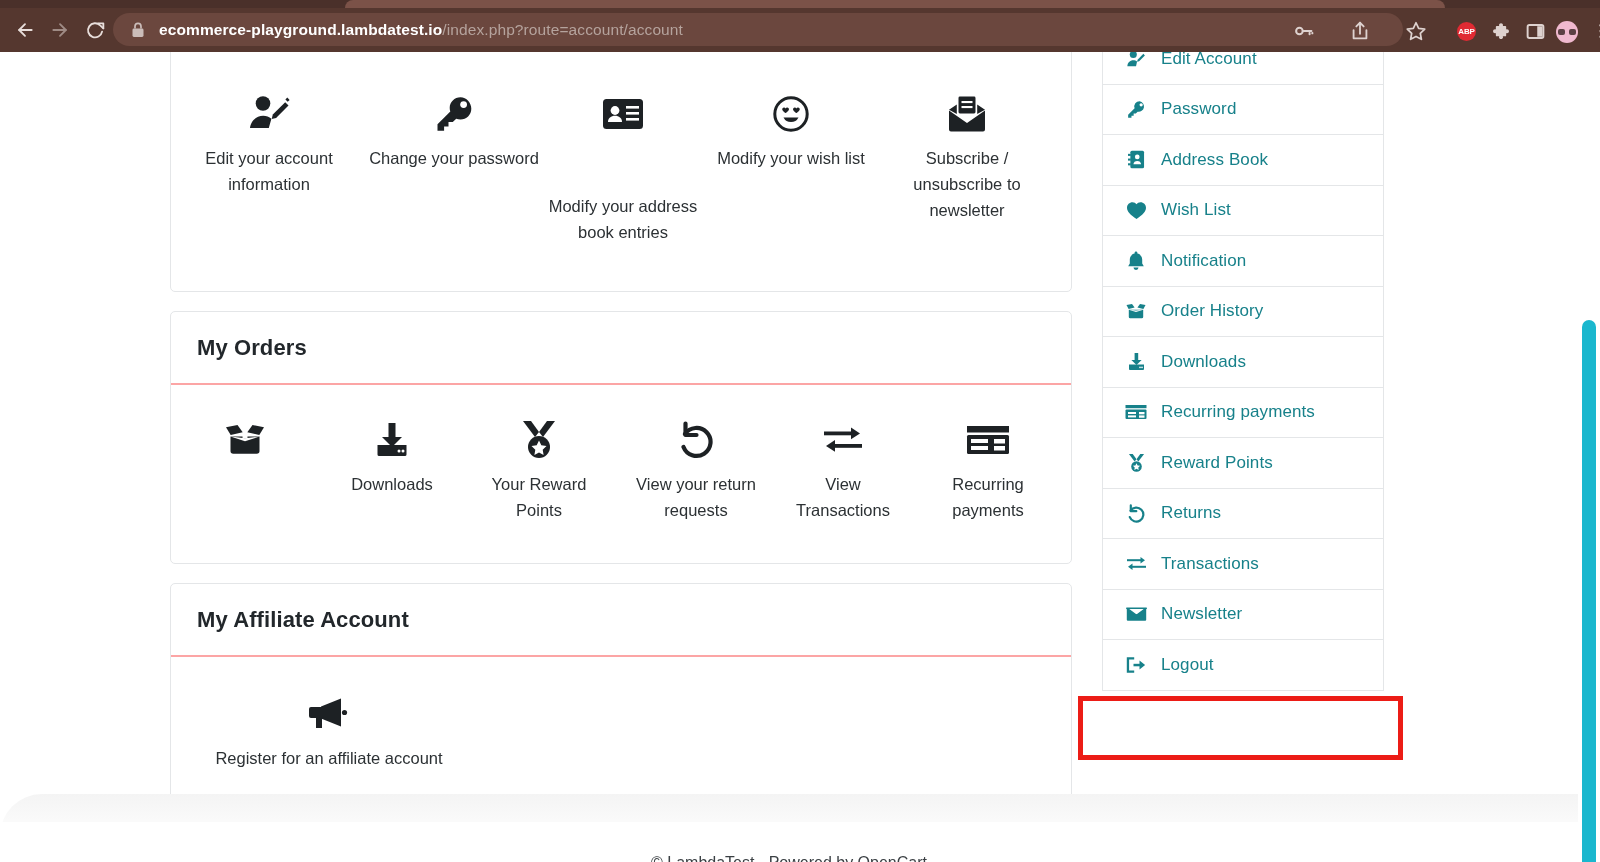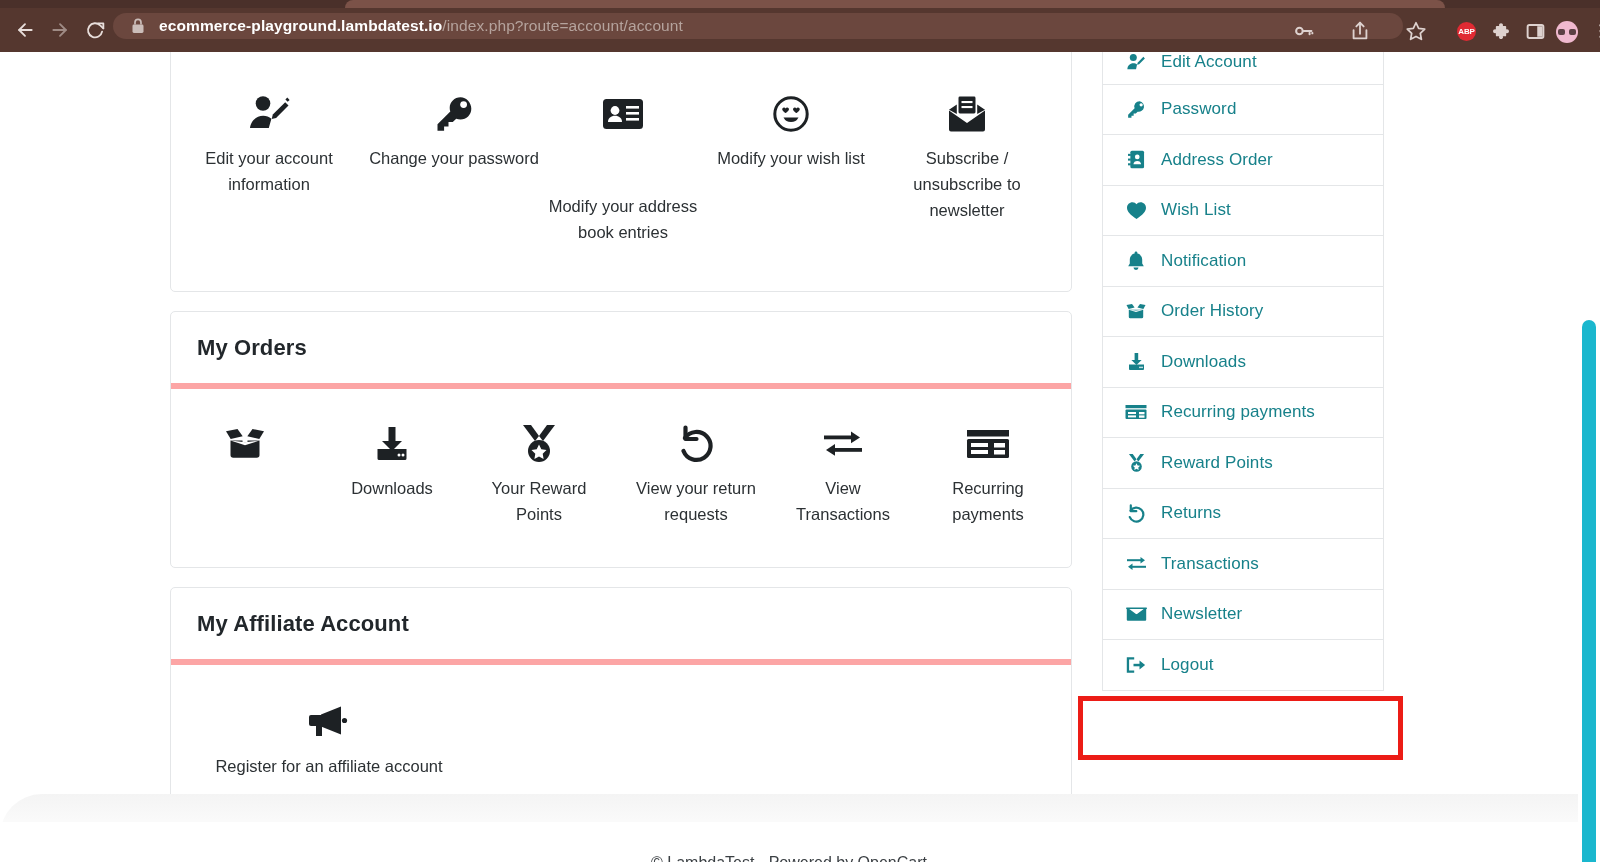--- a/index.html
+++ b/index.html
@@ -30,21 +30,21 @@
     position: absolute; top: 7px; width: 30px; height: 30px;
     display: flex; align-items: center; justify-content: center;
     color: #e8dedb;
   }
   #back-button  { left: 10px; }
   #forward-button { left: 45px; opacity: .5; }
   #reload-button { left: 80px; }
 
   #omnibox {
     position: absolute; left: 113px; top: 5px;
-    width: 1290px; height: 26px;
+    width: 1290px; height: 33px;
     background: #6b473e; border-radius: 18px;
     display: flex; align-items: center; padding-left: 18px;
   }
   #lock-icon { width: 14px; height: 16px; margin-right: 14px; flex: none; }
   #omnibox-url {
     font-size: 15.5px; color: #b5a39d; letter-spacing: .1px; white-space: nowrap;
   }
   #omnibox-url .host { color: #ffffff; font-weight: bold; }
 
   .tool-icon {
@@ -100,21 +100,21 @@
   #main-column { position: absolute; left: 170px; top: -10px; width: 902px; }
 
   .card {
     background: #ffffff;
     border: 1px solid #e4e6e8;
     border-radius: 5px;
     margin-bottom: 19px;
   }
   .card-header {
     padding: 23px 26px 22px 26px;
-    border-bottom: 6px solid #fca5a5;
+    border-bottom: 2px solid #fca5a5;
   }
   .card-title {
     font-size: 22px; font-weight: bold; color: #22272b; letter-spacing: .1px;
   }
   .card-body { padding: 30px 10px 42px 10px; }
 
   .tile-row { display: flex; align-items: flex-start; }
   .tile {
     display: flex; flex-direction: column; align-items: center;
     text-align: center; cursor: pointer;
@@ -155,21 +155,21 @@
   }
   .side-item {
     height: 50.5px;
     border: 1px solid #e4e6e8;
     border-top: none;
     background: #ffffff;
     display: flex; align-items: center;
     padding-left: 22px;
     cursor: pointer;
   }
-  .side-item:first-child { border-top: 7px solid #3b82f6; }
+  .side-item:first-child { border-top: 1px solid #3b82f6; }
   .side-icon {
     width: 22px; height: 20px; margin-right: 14px; flex: none;
     color: #17818a; display: flex; align-items: center; justify-content: center;
   }
   .side-label {
     font-size: 17px; color: #17818a; letter-spacing: .1px;
   }
 
   
   #logout-highlight-box {
@@ -508,21 +508,21 @@
         <span class="side-icon">
           <svg width="17" height="19" viewBox="0 0 18 20" fill="currentColor">
               <rect x="2.5" y="0.8" width="14.5" height="18.4" rx="1.6"></rect>
               <rect x="0" y="4" width="3" height="2.2"></rect>
               <rect x="0" y="9" width="3" height="2.2"></rect>
               <rect x="0" y="14" width="3" height="2.2"></rect>
               <circle cx="9.8" cy="7.3" r="2.5" fill="#ffffff"></circle>
               <path d="M5.8 15c0-2.2 1.8-3.5 4-3.5s4 1.3 4 3.5z" fill="#ffffff"></path>
             </svg>
         </span>
-        <span class="side-label">Address Order</span>
+        <span class="side-label">Address Book</span>
       </div>
 
       <div class="side-item">
         <span class="side-icon">
           <svg width="21" height="19" viewBox="0 0 22 20" fill="currentColor">
               <path d="M11 19C4.6 14.7 1 11.4 1 7.2 1 3.8 3.6 1.3 6.8 1.3c1.8 0 3.3.8 4.2 2.2.9-1.4 2.4-2.2 4.2-2.2C18.4 1.3 21 3.8 21 7.2c0 4.2-3.6 7.5-10 11.8z"></path>
             </svg>
         </span>
         <span class="side-label">Wish List</span>
       </div>

